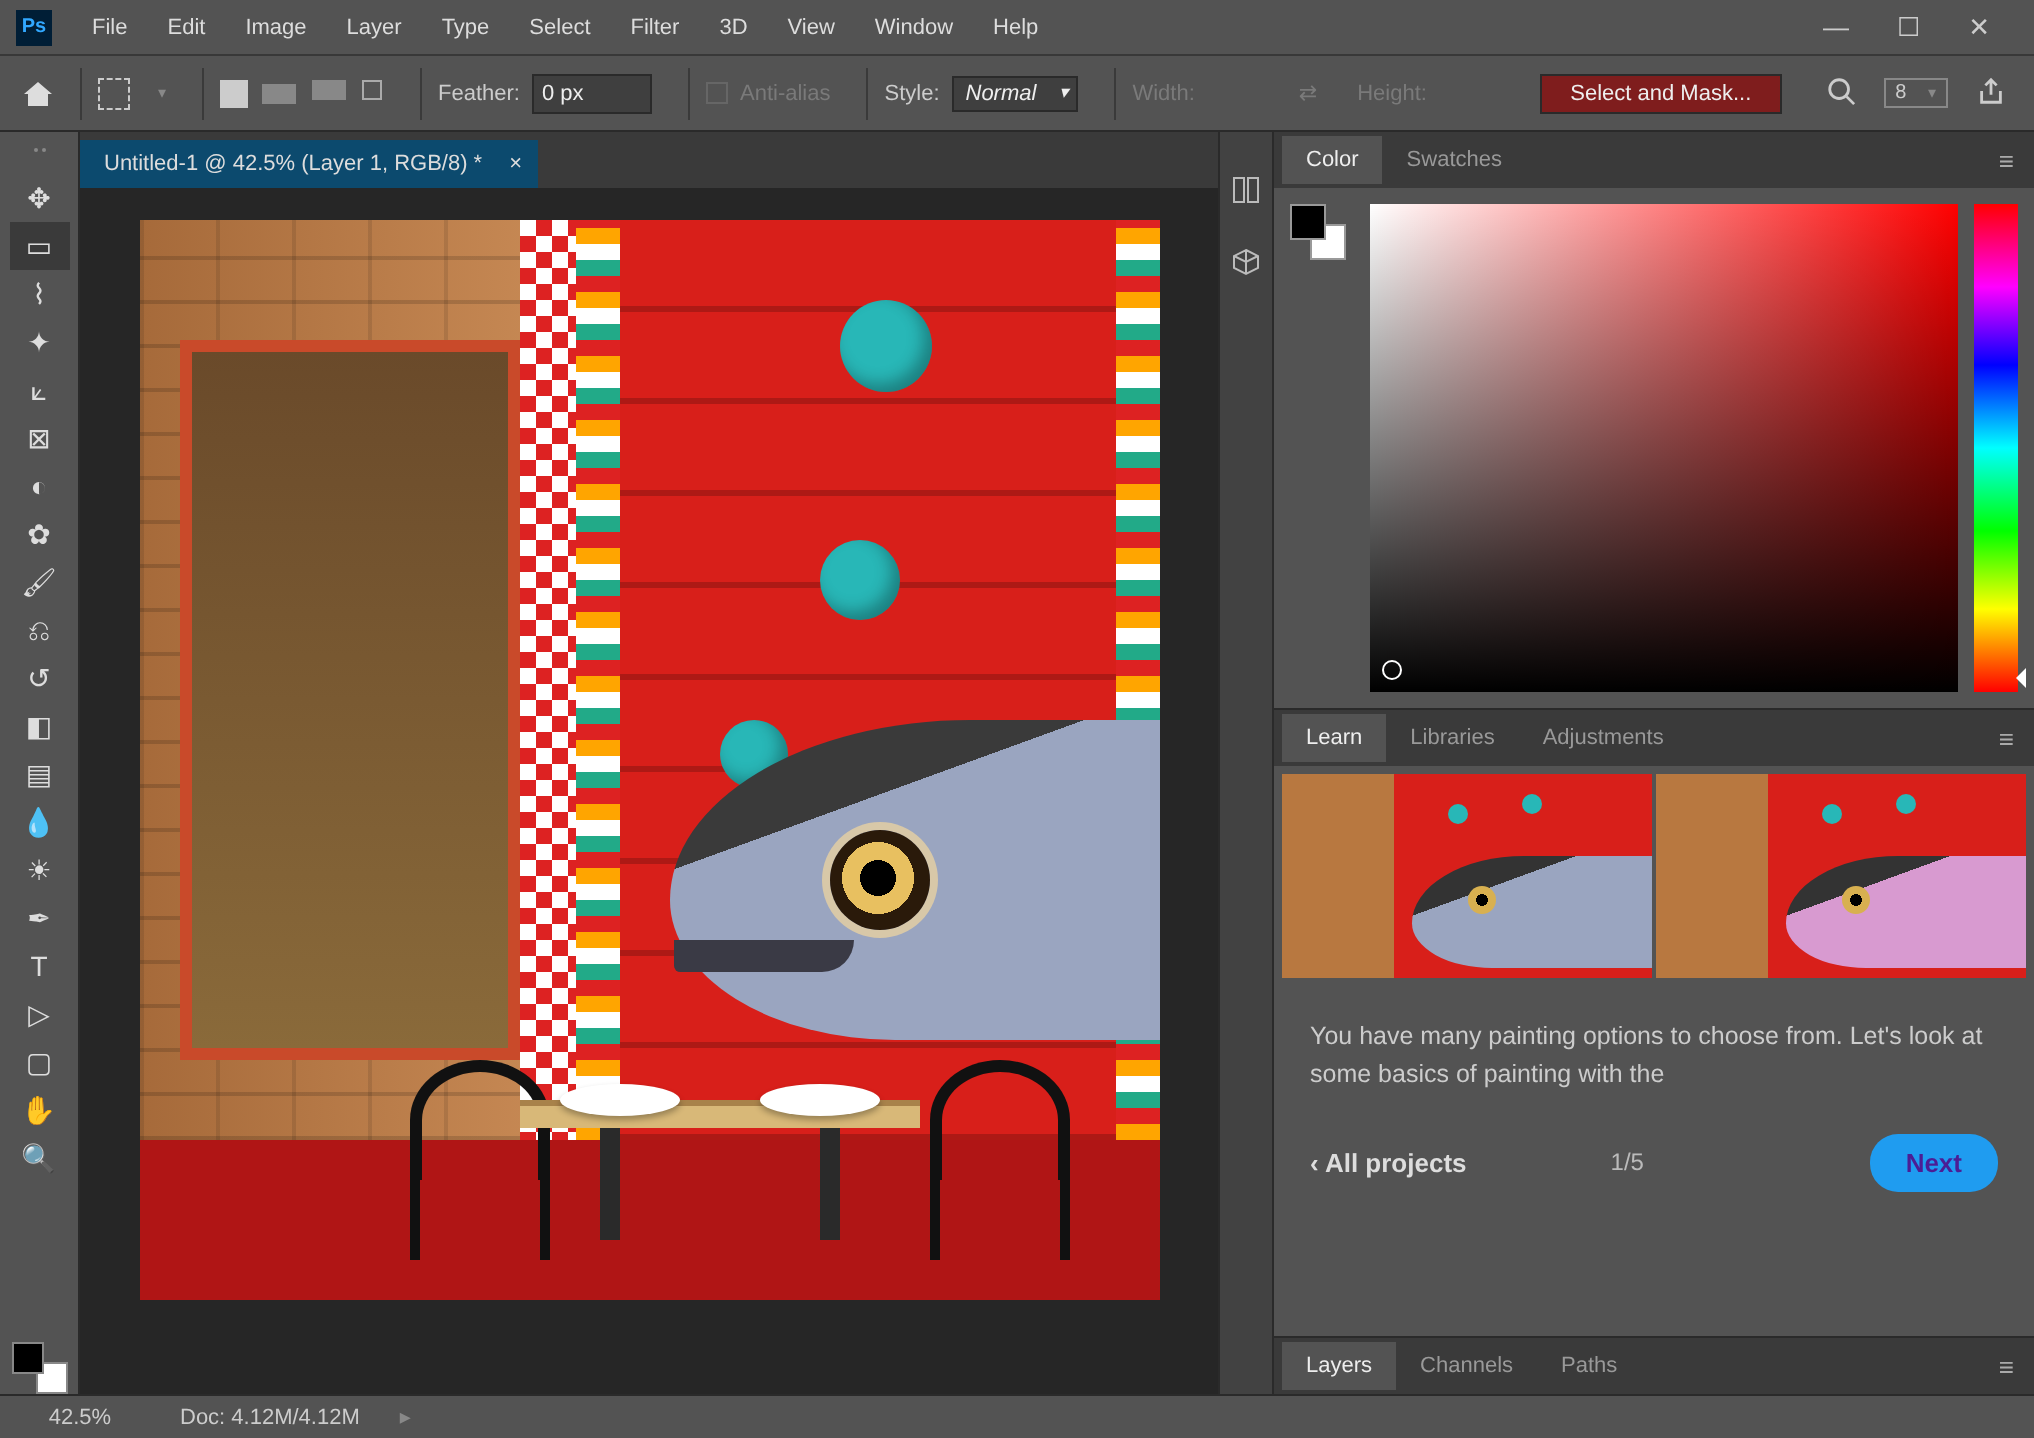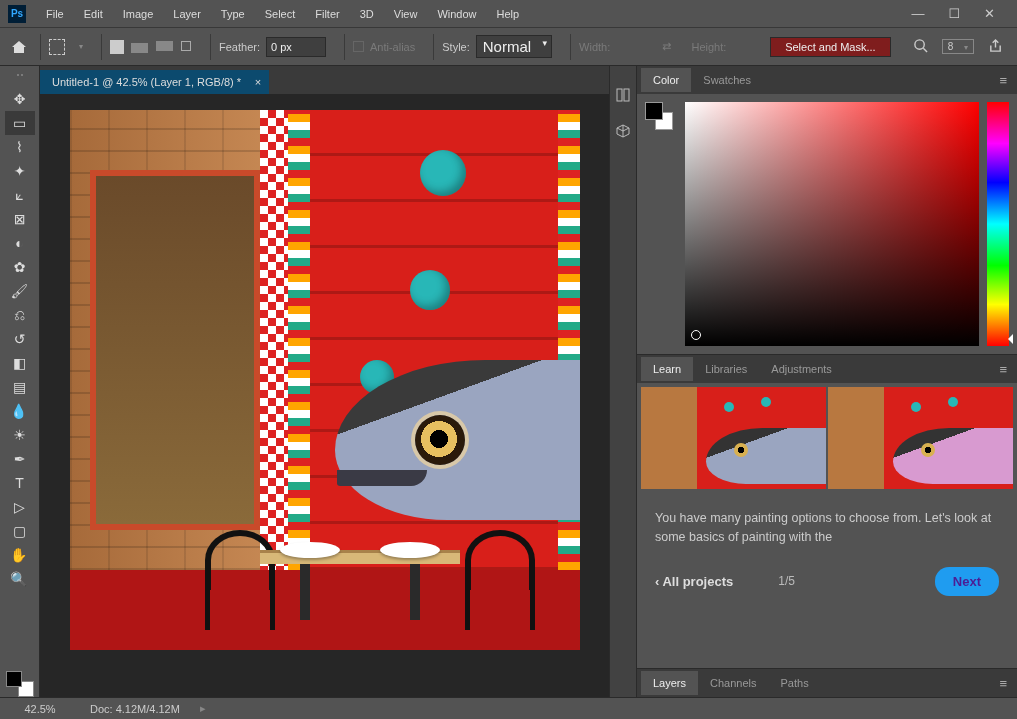--- a/index.html
+++ b/index.html
@@ -8,21 +8,21 @@
 .ps-logo { width:18px; height:18px; background:#001e36; display:flex; align-items:center; justify-content:center; font-weight:bold; font-size:10px; color:#31a8ff; margin-right:10px; }
 .menu-item { padding:4px 10px; cursor:pointer; color:#ddd; }
 .win-controls { margin-left:auto; display:flex; gap:24px; padding-right:14px; font-size:13px; color:#ccc; }
 .win-btn { cursor:pointer; }
 
 .options-bar { height:38px; background:#535353; display:flex; align-items:center; padding:0 8px; border-bottom:1px solid #2a2a2a; gap:10px; }
 .opt-home { width:22px; height:22px; display:flex; align-items:center; justify-content:center; }
 .opt-sect { display:flex; align-items:center; gap:6px; padding:0 8px; border-left:1px solid #3a3a3a; height:26px; }
 .opt-label { color:#ccc; font-size:11px; }
 .opt-input { width:60px; height:20px; background:#3f3f3f; border:1px solid #2a2a2a; color:#eee; padding:0 4px; font-size:11px; }
-.opt-dropdown { background:#3f3f3f; border:1px solid #2a2a2a; color:#eee; padding:2px 20px 2px 6px; font-size:15px; position:relative; }
+.opt-dropdown { background:#3f3f3f; border:1px solid #2a2a2a; color:#eee; padding:2px 20px 2px 6px; font-size:11px; position:relative;font-style:italic; }
 .opt-dropdown::after { content:"▾"; position:absolute; right:4px; font-size:9px; }
 .opt-disabled { color:#7a7a7a; }
 .select-mask { background:#7f1d1d; border:1px solid #2a2a2a; color:#eee; padding:3px 14px; font-size:11px; margin-left:auto; }
 .opt-right { display:flex; align-items:center; gap:14px; margin-left:12px; padding-right:6px; }
 
 .main { display:flex; height:calc(100% - 28px - 38px - 22px); }
 .toolbar { width:40px; background:#535353; display:flex; flex-direction:column; align-items:center; padding-top:8px; gap:3px; border-right:1px solid #2a2a2a; }
 .tb-handle { width:28px; height:6px; display:flex; justify-content:center; gap:2px; margin-bottom:4px; }
 .tb-handle span { width:2px; height:2px; background:#888; border-radius:50%; }
 .tool { width:30px; height:24px; display:flex; align-items:center; justify-content:center; cursor:pointer; color:#ddd; font-size:14px; }
@@ -91,21 +91,21 @@
 .thumb .mini-red { position:absolute; left:30%; top:0; right:0; height:100%; background:#d81f1a; }
 .thumb .mini-fish { position:absolute; left:35%; top:40%; width:65%; height:55%; background:linear-gradient(160deg,#333 0 30%,#9aa5c0 30%); border-radius:70% 0 0 50%/90% 0 0 60%; }
 .thumb .mini-eye { position:absolute; left:50%; top:55%; width:14px; height:14px; background:radial-gradient(circle,#000 0 3px,#d8b050 3px); border-radius:50%; }
 .thumb .mini-bubble { position:absolute; width:10px; height:10px; background:#28b7b7; border-radius:50%; }
 .thumb.alt .mini-fish { background:linear-gradient(160deg,#333 0 30%,#d89ad0 30%); }
 .learn-text { padding:16px 18px 10px; }
 .learn-title { font-size:14px; font-weight:bold; color:#eee; margin-bottom:10px; }
 .learn-desc { font-size:12.5px; color:#ccc; line-height:1.5; }
 .learn-nav { display:flex; align-items:center; padding:10px 18px; gap:20px; }
 .learn-back { font-size:13px; font-weight:bold; color:#ddd; cursor:pointer; }
-.learn-page { color:#bbb; font-size:12px; margin-left:25px; }
+.learn-page { color:#bbb; font-size:12px; margin-left:52px; }
 .next-btn { margin-left:auto; background:#1f9cf0; color:#4c1d95; font-weight:bold; padding:7px 18px; border-radius:14px; cursor:pointer; font-size:13px; }
 
 .bottom-tabs { height:28px; display:flex; align-items:center; padding-left:4px; background:#3a3a3a; }
 
 .status-bar { height:22px; background:#535353; display:flex; align-items:center; padding:0 10px; font-size:11px; color:#ccc; gap:20px; border-top:1px solid #2a2a2a; }
 .status-zoom { width:60px;text-align:center; }
 .caret { font-size:8px; margin-left:8px; color:#888; }
 
 .iconbox { width:16px; height:16px; border:1px solid #ccc; }
 .sqfill { width:14px; height:14px; background:#ccc; }

